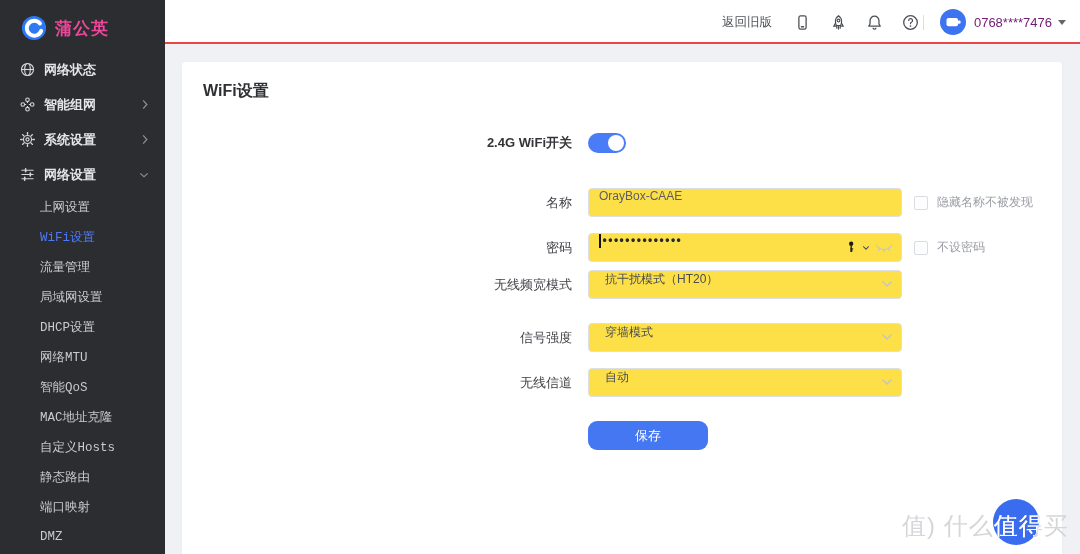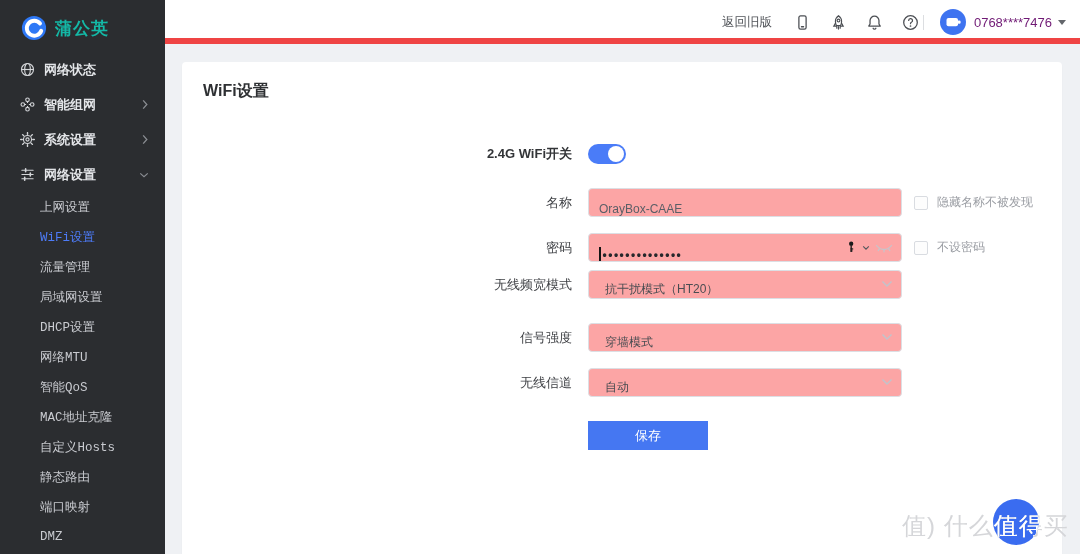--- a/index.html
+++ b/index.html
@@ -3,31 +3,31 @@
 <meta charset="utf-8">
 <style>
   * { margin:0; padding:0; box-sizing:border-box; }
   html,body { width:1080px; height:554px; overflow:hidden; }
   body { position:relative; font-family:"Liberation Sans","DejaVu Sans",sans-serif; background:#eff1f4; }
 
   
   .sidebar { position:absolute; left:0; top:0; width:165px; height:554px; background:#2b2d30; z-index:3; }
   .logo-row { display:flex; align-items:center; padding:10px 0 0 21px; height:46px; }
   .logo-row svg { flex:none; }
-  .brand-name { margin-left:8px; color:#14b8a6; font-size:17px; font-weight:bold; letter-spacing:1px; }
+  .brand-name { margin-left:8px; color:#ec4899; font-size:17px; font-weight:bold; letter-spacing:1px; }
   .nav { margin-top:6px; }
   .nav-item { position:relative; display:flex; align-items:center; height:35px; padding-left:20px; color:#e3e5e8; cursor:pointer; }
   .nav-item .nav-ic { width:15px; height:15px; color:#d4d6d9; flex:none; }
   .nav-item .nav-label { margin-left:9px; font-size:13px; font-weight:600; }
   .nav-chev { position:absolute; right:16px; width:8px; height:11px; color:#8a8d92; }
   .subnav .sub-item { display:flex; align-items:center; height:30px; padding-left:40px; font-size:12.5px; color:#c9cbd0; cursor:pointer;font-family:Liberation Mono, monospace; }
   .subnav .sub-item.active { color:#4d7bf7; }
 
   
-  .header { position:absolute; left:165px; top:0; right:0; height:44px; background:#fff; border-bottom:6px solid #ef4444; z-index:2; }
+  .header { position:absolute; left:165px; top:0; right:0; height:44px; background:#fff; border-bottom:2px solid #ef4444; z-index:2; }
   .header-right { position:absolute; right:14px; top:0; height:44px; display:flex; align-items:center; }
   .back-link { font-size:12.5px; color:#52555a; cursor:pointer; margin-right:22px; }
   .hicon { width:17px; height:17px; color:#4c4f54; margin-right:19px; cursor:pointer; }
   .hdivider { width:1px; height:15px; background:#dcdee1; margin:0 16px 0 4px; }
   .avatar { width:26px; height:26px; flex:none; cursor:pointer; }
   .account-num { margin-left:8px; font-size:13px; color:#701a75; cursor:pointer; }
   .caret-down { width:0; height:0; border-left:4px solid transparent; border-right:4px solid transparent; border-top:5px solid #63666b; margin-left:6px; cursor:pointer; }
 
   
   .main { position:absolute; left:165px; top:44px; right:0; bottom:0; background:#eff1f4; overflow:hidden; }
@@ -35,34 +35,34 @@
   .page-title { position:absolute; left:21px; top:19px; font-size:16px; font-weight:bold; color:#2e3033; }
 
   .frow { position:absolute; left:0; width:100%; display:flex; align-items:center; }
   .flabel { width:390px; text-align:right; font-size:13px; color:#3d3f43; flex:none; }
   .flabel.strong { font-weight:bold; color:#333538; }
   .fctrl { margin-left:16px; width:314px; flex:none; position:relative; }
 
   .toggle { width:38px; height:20px; border-radius:10px; background:#4a7cf8; position:relative; cursor:pointer; }
   .toggle .knob { position:absolute; right:2px; top:2px; width:16px; height:16px; border-radius:50%; background:#fff; }
 
-  .tbox { width:100%; height:29px; border:1px solid #dcdfe4; border-radius:4px; background:#fca5a5; display:flex; align-items:flex-end; padding:0 10px; font-size:12px; color:#5a5e66; }
+  .tbox { width:100%; height:29px; border:1px solid #dcdfe4; border-radius:4px; background:#fde047; display:flex; align-items:flex-start; padding:0 10px; font-size:12px; color:#5a5e66; }
   .caret-bar { display:inline-block; width:1.5px; height:14px; background:#141414; margin-right:2px; flex:none; }
   .pwd-dots { font-size:12px; letter-spacing:1.5px; color:#26282c; font-weight:bold; line-height:1; }
   .pwd-adorn { position:absolute; right:9px; top:0; height:29px; display:flex; align-items:center; gap:5px; }
   .key-chev { width:8px; height:6px; color:#55585d; }
 
   .selbox { cursor:pointer; color:#4a4d52; justify-content:flex-start;padding-left:16px; }
   .sel-chev { position:absolute; right:9px; top:9px; width:12px; height:10px; color:#c0c4cc; }
 
   .cbx-group { margin-left:12px; display:flex; align-items:center; cursor:pointer; flex:none; }
   .cbx { width:14px; height:14px; border:1px solid #d9dce1; border-radius:2px; background:#fdfdfd; flex:none; }
   .cbx-label { margin-left:9px; font-size:12px; color:#9a9da3; white-space:nowrap; }
 
-  .save-btn { position:absolute; left:406px; top:359px; width:120px; height:29px; background:#4577f2; border:none; border-radius:0; color:#fff; font-size:13px; font-family:inherit; cursor:pointer; }
+  .save-btn { position:absolute; left:406px; top:359px; width:120px; height:29px; background:#4577f2; border:none; border-radius:9px; color:#fff; font-size:13px; font-family:inherit; cursor:pointer; }
 
   
   .fab { position:absolute; left:993px; top:499px; width:46px; height:46px; border-radius:50%; background:#3a6cf0; z-index:8; cursor:pointer; }
   .watermark { position:absolute; left:902px; top:513px; font-size:24px; line-height:26px; color:#d5d6d9; letter-spacing:1px; z-index:9; white-space:nowrap; pointer-events:none; }
   .fab-clip { position:absolute; left:993px; top:499px; width:46px; height:46px; border-radius:50%; overflow:hidden; z-index:10; pointer-events:none; }
   .fab-clip .wm-white { position:absolute; left:-91px; top:14px; font-size:24px; line-height:26px; color:#fff; letter-spacing:1px; white-space:nowrap; }
 </style>
 </head>
 <body>
 
@@ -200,21 +200,21 @@
     </svg>
     <span class="account-num">0768****7476</span>
     <span class="caret-down"></span>
   </div>
 </div>
 
 <div class="main">
   <div class="card">
     <div class="page-title">WiFi设置</div>
 
-    <div class="frow" style="top:80px; height:24px;">
+    <div class="frow" style="top:69px; height:24px;">
       <div class="flabel strong">2.4G WiFi开关</div>
       <div class="fctrl">
         <div class="toggle">
           <div class="knob"></div>
         </div>
       </div>
     </div>
 
     <div class="frow" style="top:126px; height:29px;">
       <div class="flabel">名称</div>

